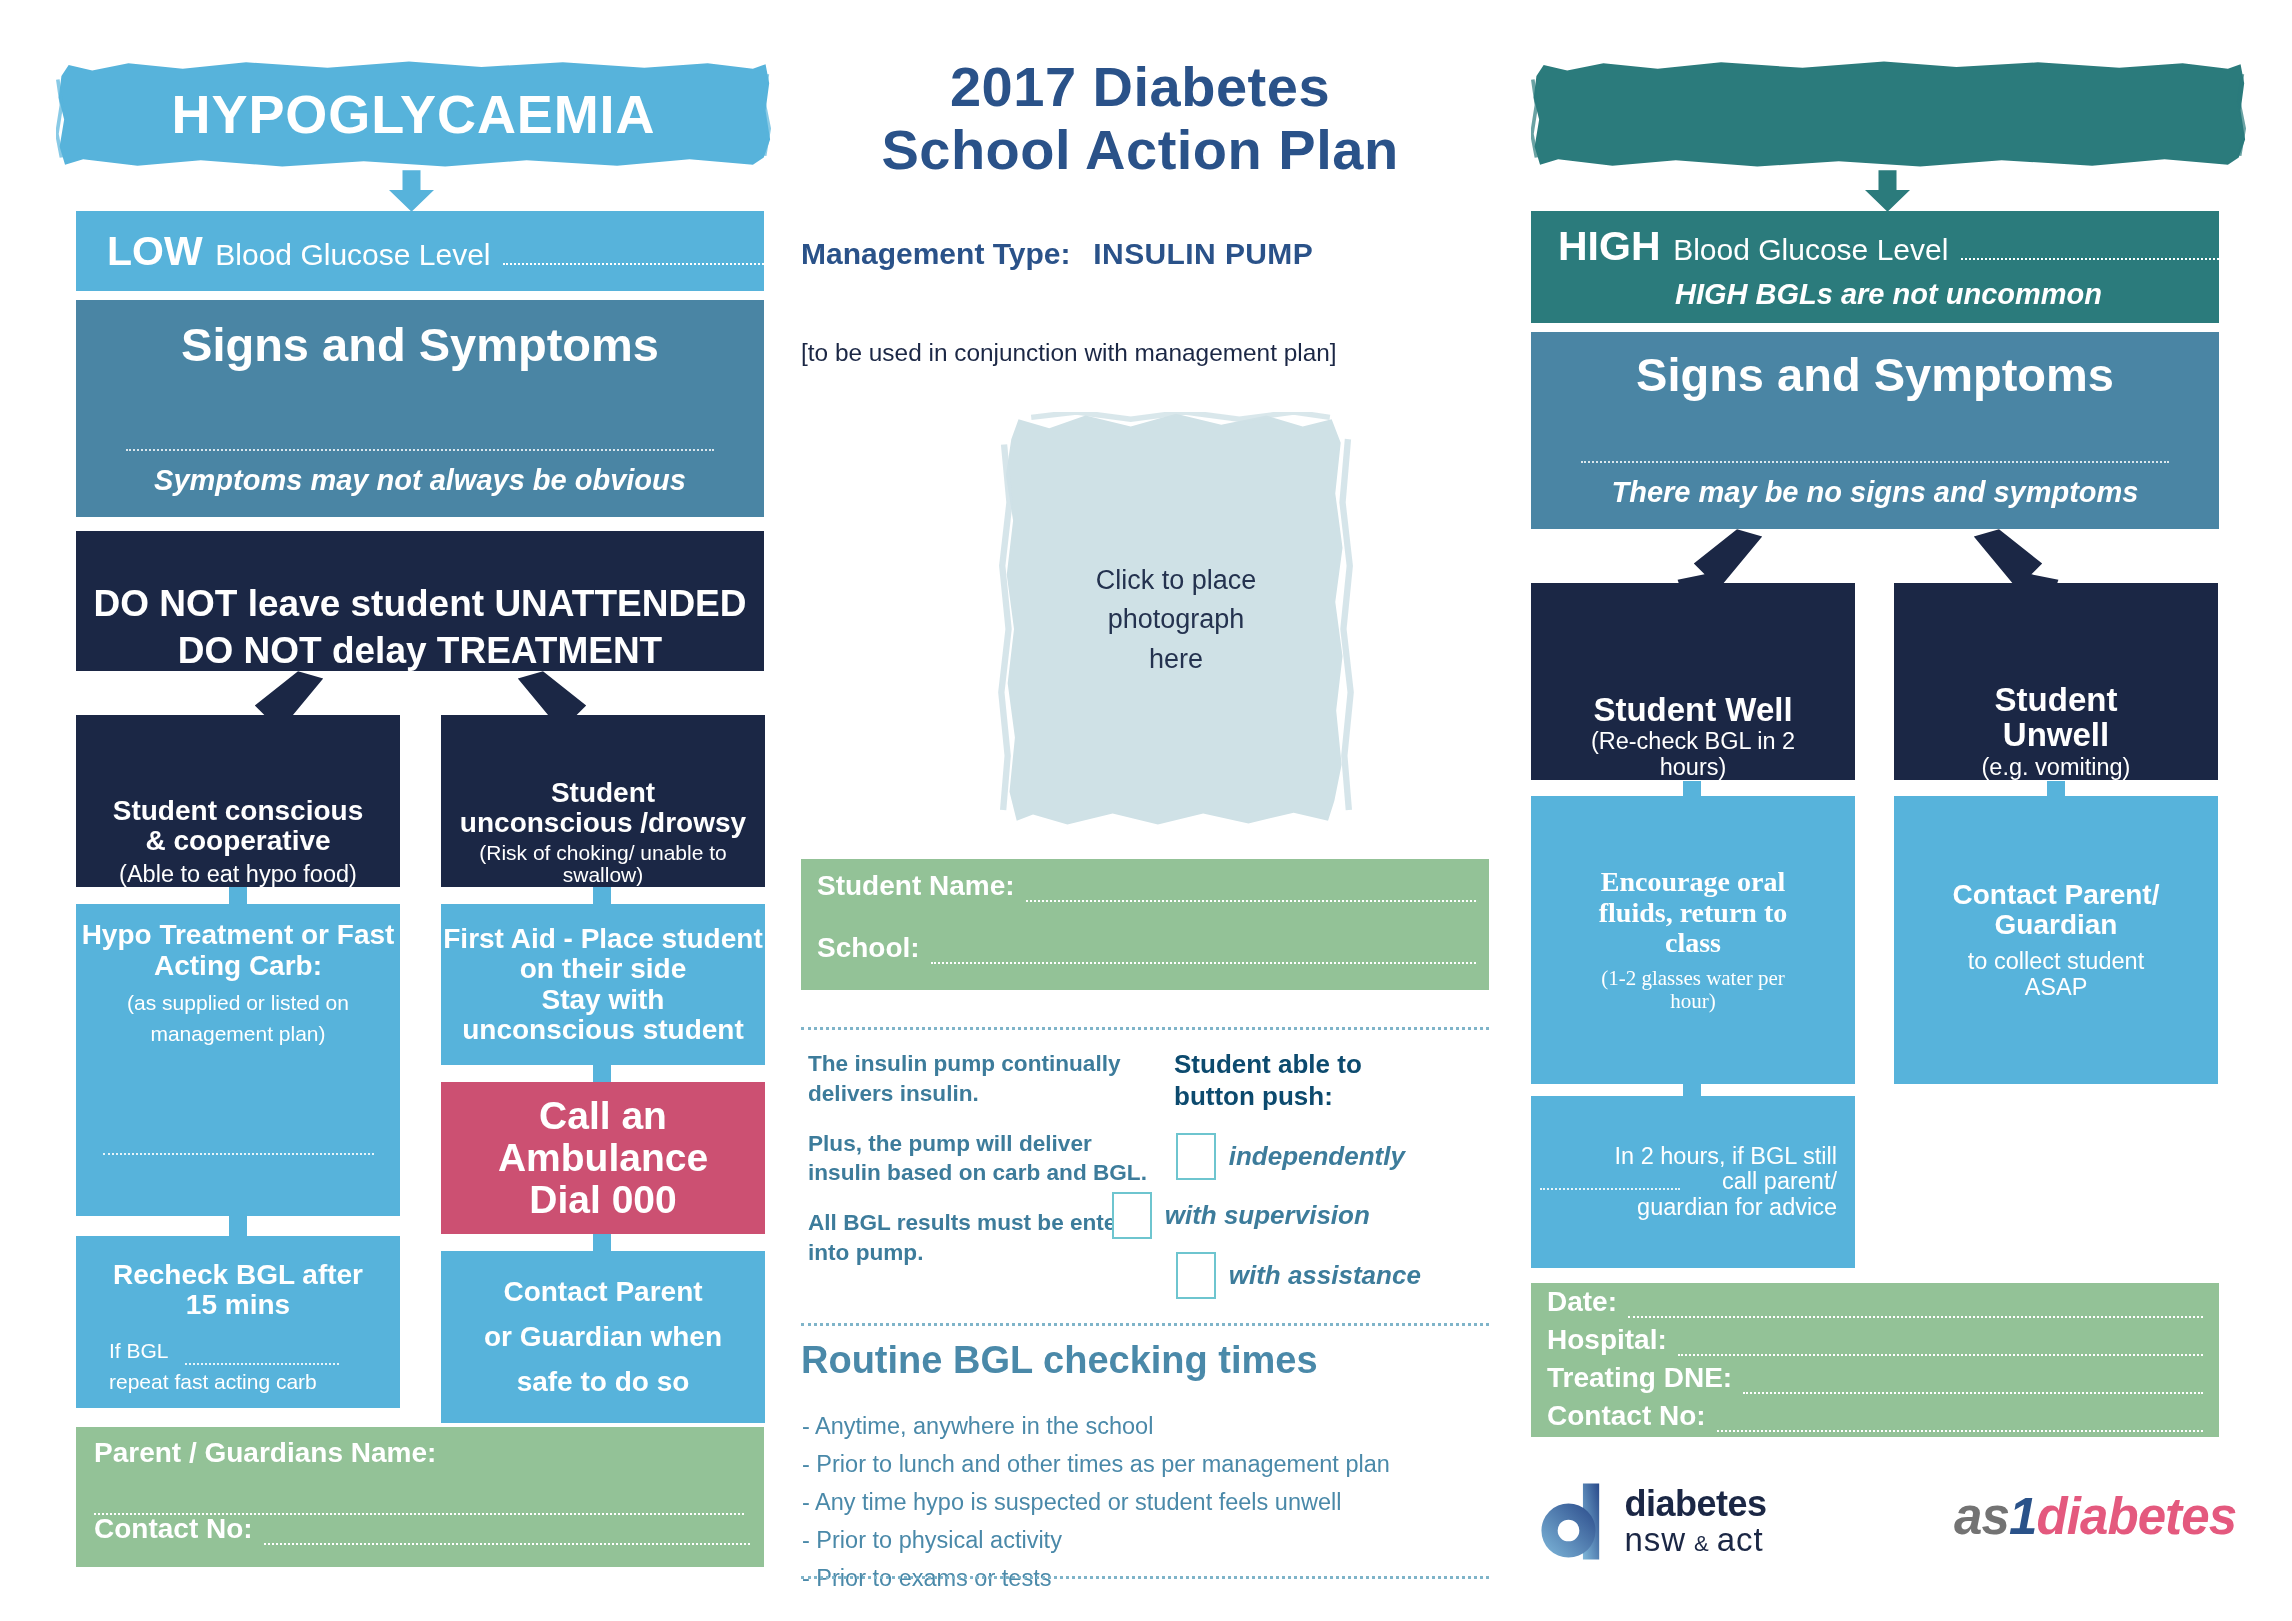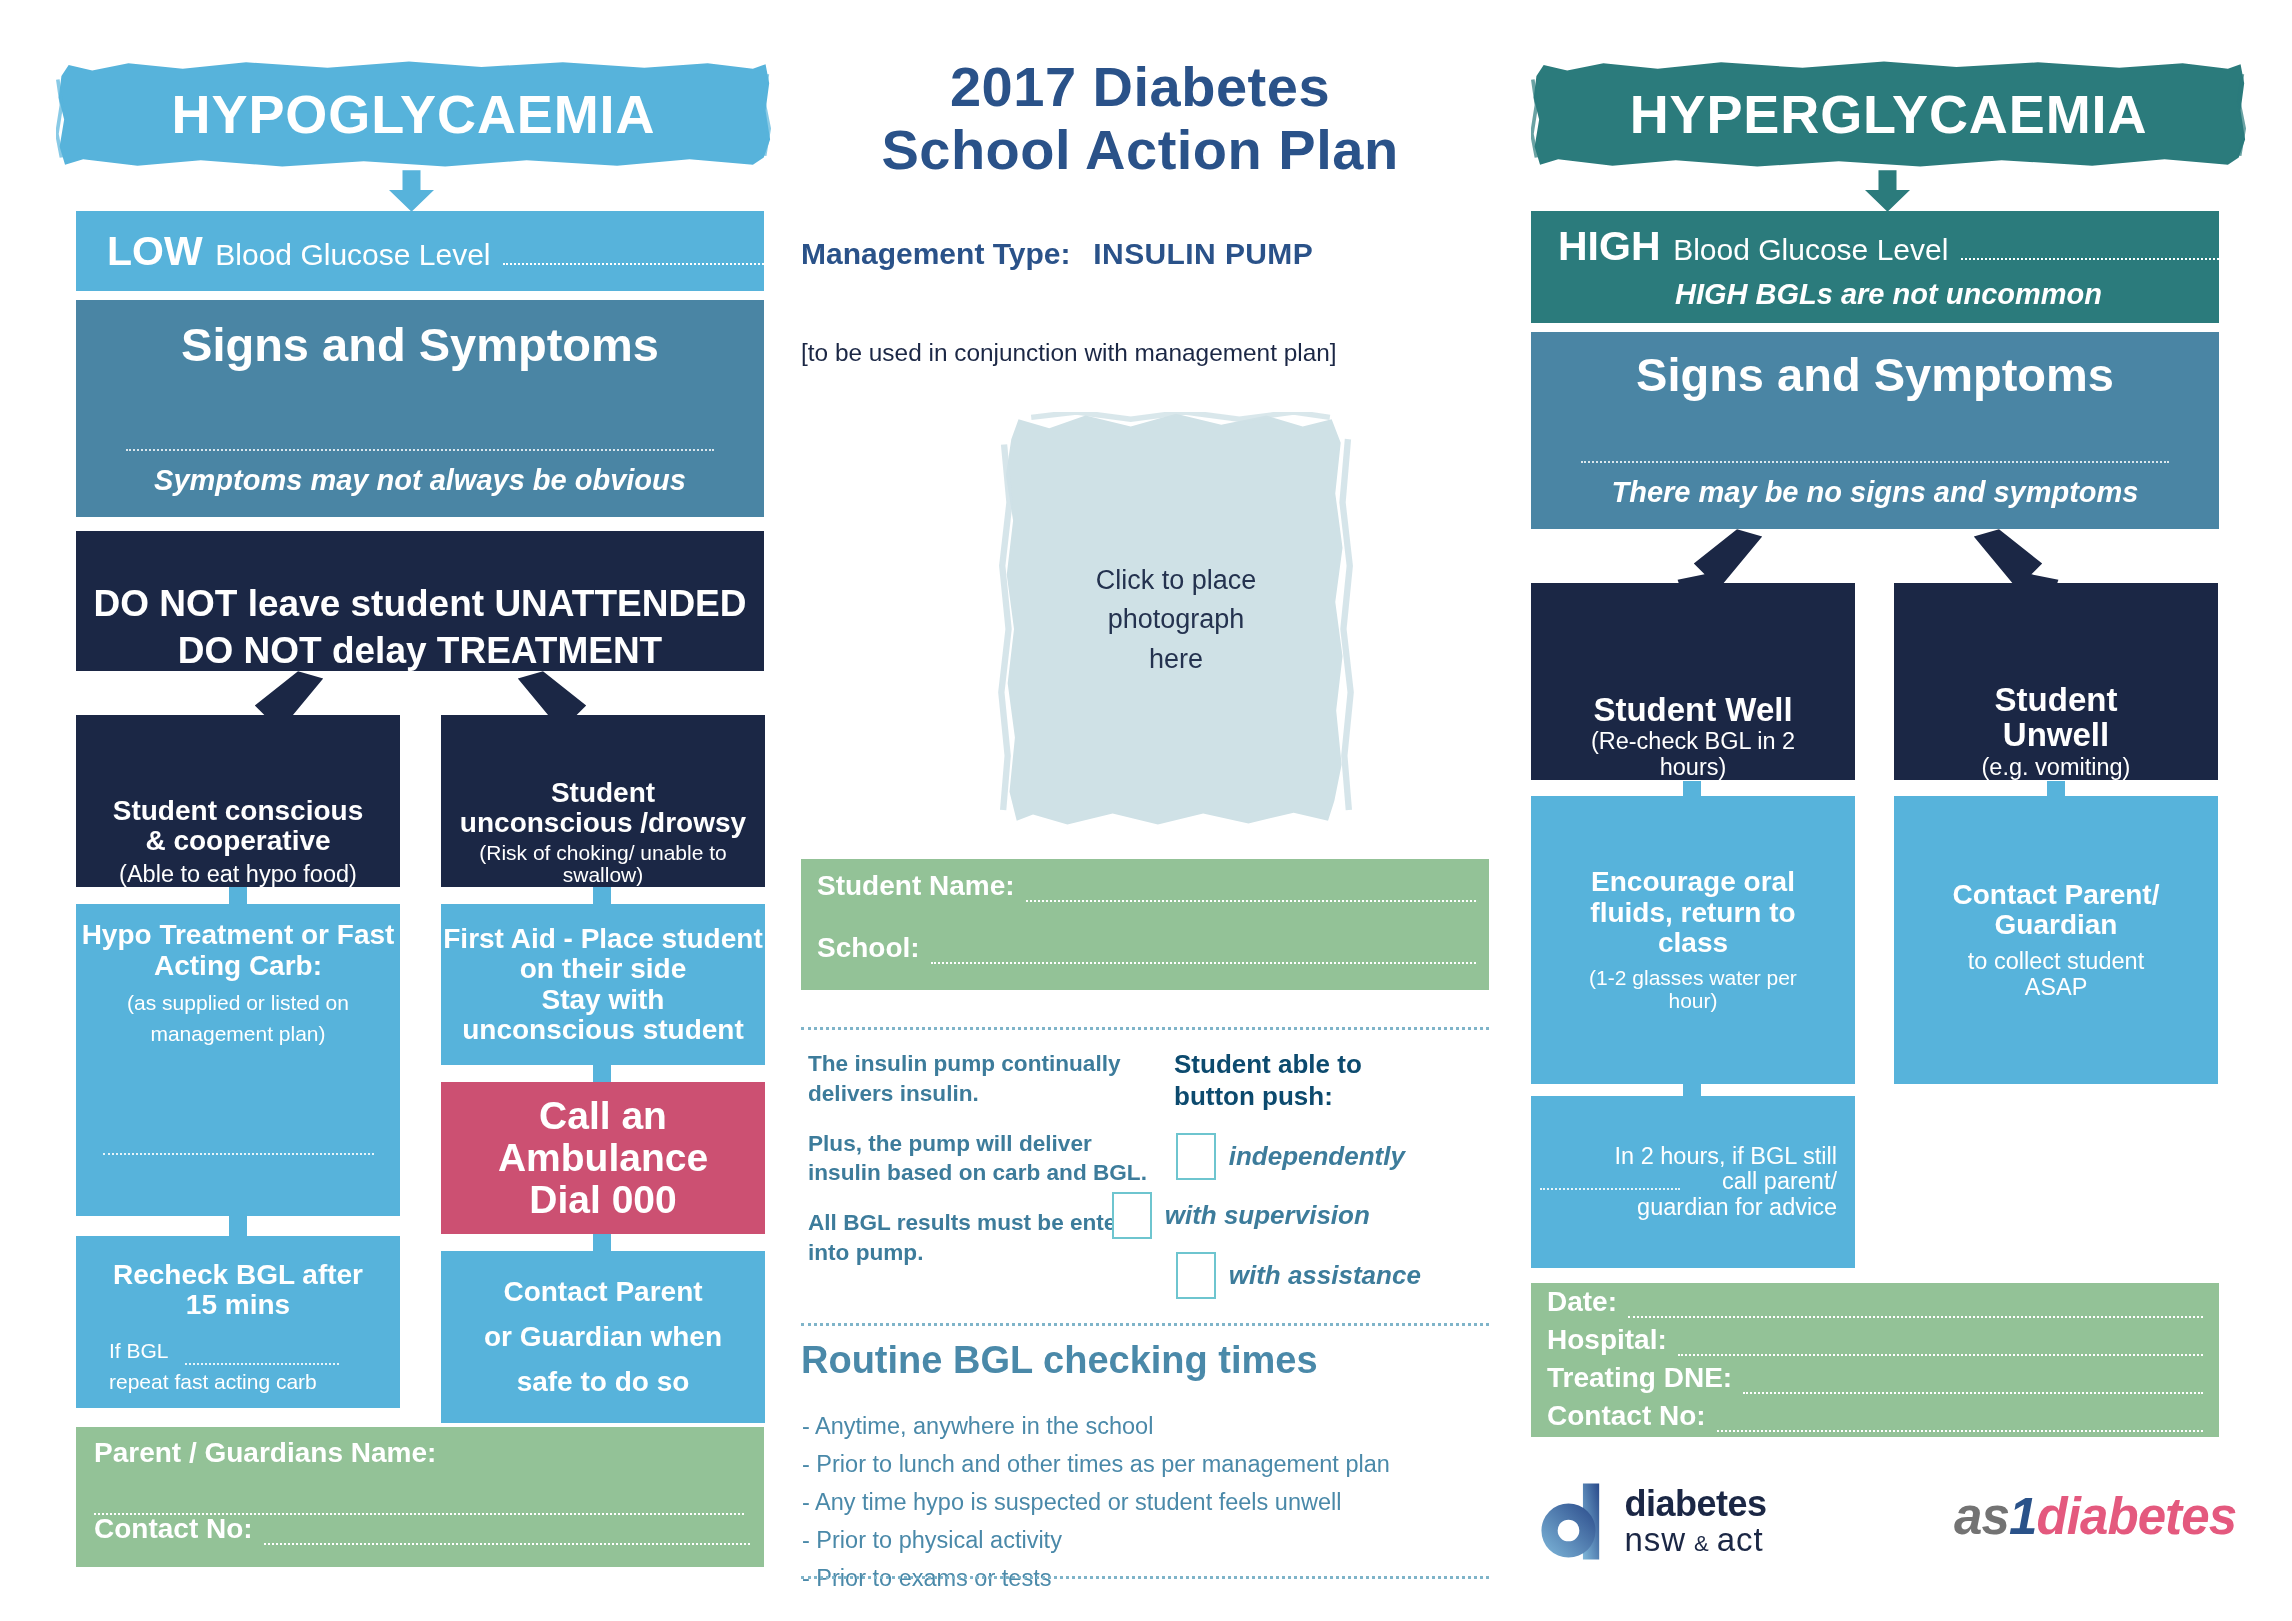--- a/index.html
+++ b/index.html
@@ -259,21 +259,20 @@
   </div>
 
   <div class="sep" style="left:801px;top:1576px;width:688px;"></div>
 
   <div class="banner" style="left:1531px;top:56px;width:715px;height:116px;">
     <svg class="bnr-svg" viewBox="0 0 790 128" preserveAspectRatio="none">
       <path d="M6,22 L14,10 L40,16 L80,8 L140,14 L210,7 L300,13 L390,6 L470,12 L560,7 L650,13 L720,8 L770,14 L784,9 L788,30 L784,60 L789,92 L782,112 L770,120 L700,114 L620,121 L520,115 L430,122 L340,116 L250,122 L160,115 L90,121 L30,114 L10,120 L4,100 L9,70 L3,46 Z" fill="#2b7b7c"></path>
       <path d="M2,26 L6,54 L1,86 L6,112" stroke="#2b7b7c" stroke-width="4" fill="none" opacity=".7"></path>
       <path d="M786,20 L782,50 L788,80 L783,110" stroke="#2b7b7c" stroke-width="4" fill="none" opacity=".7"></path>
     </svg>
-    <span class="bnr-text">HYPERGLYCAEMIA</span>
   </div>
 
   <svg class="arrowdown" style="left:1856px;top:170px;width:63px;height:42px;" viewBox="0 0 70 46">
     <path d="M25,0 L45,0 L45,22 L60,22 L35,46 L10,22 L25,22 Z" fill="#2b7b7c"></path>
   </svg>
 
   <div class="box teal" style="left:1531px;top:211px;width:688px;height:112px;align-items:flex-start;padding-left:27px;justify-content:center;">
     <div style="display:flex;align-items:baseline;width:100%;">
       <span style="font-size:41px;font-weight:bold;">HIGH</span>
       <span style="font-size:30px;margin-left:12.7px;">Blood Glucose Level</span>
@@ -303,21 +302,21 @@
 
   <div class="box navy" style="left:1894px;top:583px;width:324px;height:197px;">
     <div style="font-size:33px;font-weight:bold;">Student</div>
     <div style="font-size:33px;font-weight:bold;">Unwell</div>
     <div class="t-sm" style="margin-top:1.8px;">(e.g. vomiting)</div>
   </div>
 
   <div class="conn" style="left:1683px;top:781px;width:18px;height:20px;"></div>
   <div class="conn" style="left:2047px;top:781px;width:18px;height:20px;"></div>
 
-  <div class="box lightblue" style="left:1531px;top:796px;width:324px;height:288px;">
+  <div class="box lightblue" style="left:1531px;top:796px;width:324px;height:288px;font-family:Liberation Serif, serif;">
     <div class="t-med">Encourage oral</div>
     <div class="t-med">fluids, return to</div>
     <div class="t-med">class</div>
     <div class="t-xs" style="margin-top:9px;">(1-2 glasses water per</div>
     <div class="t-xs">hour)</div>
   </div>
 
   <div class="box lightblue" style="left:1894px;top:796px;width:324px;height:288px;">
     <div class="t-med">Contact Parent/</div>
     <div class="t-med">Guardian</div>

